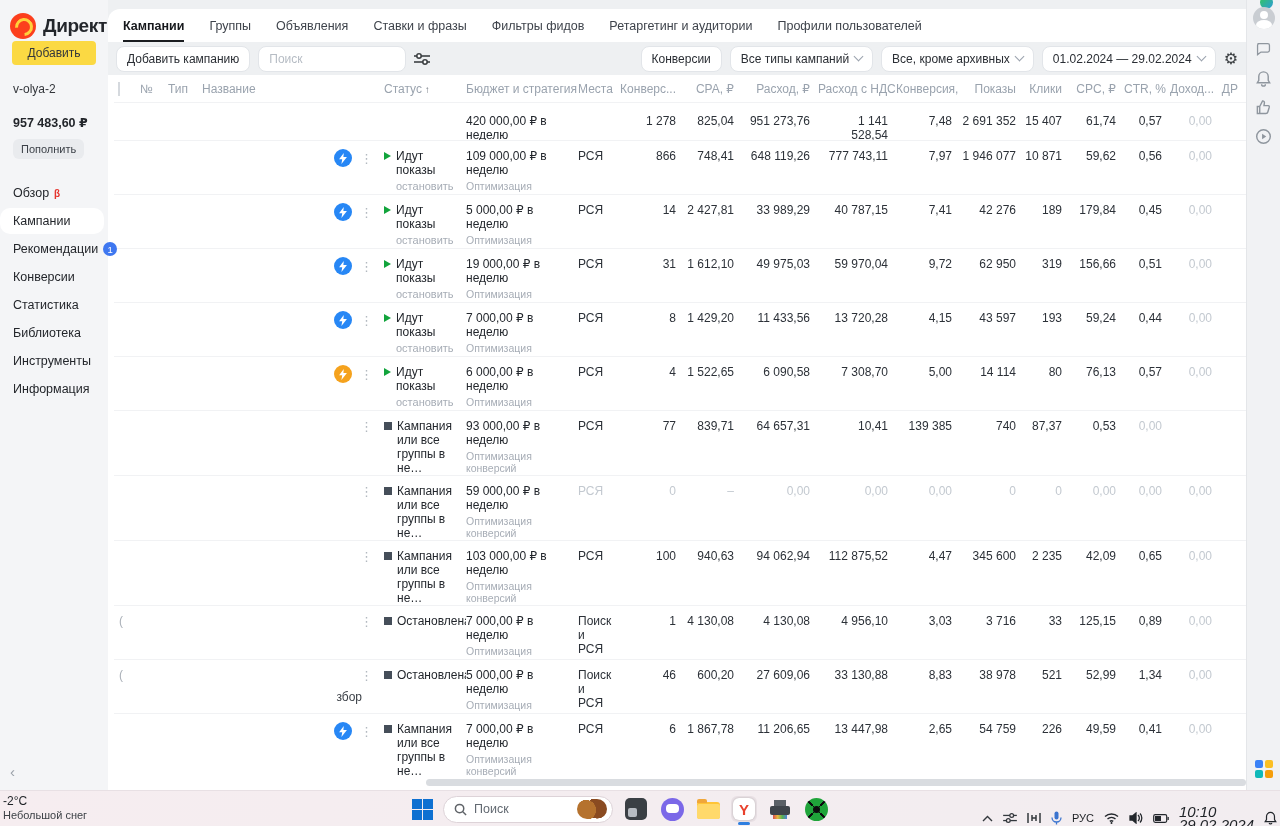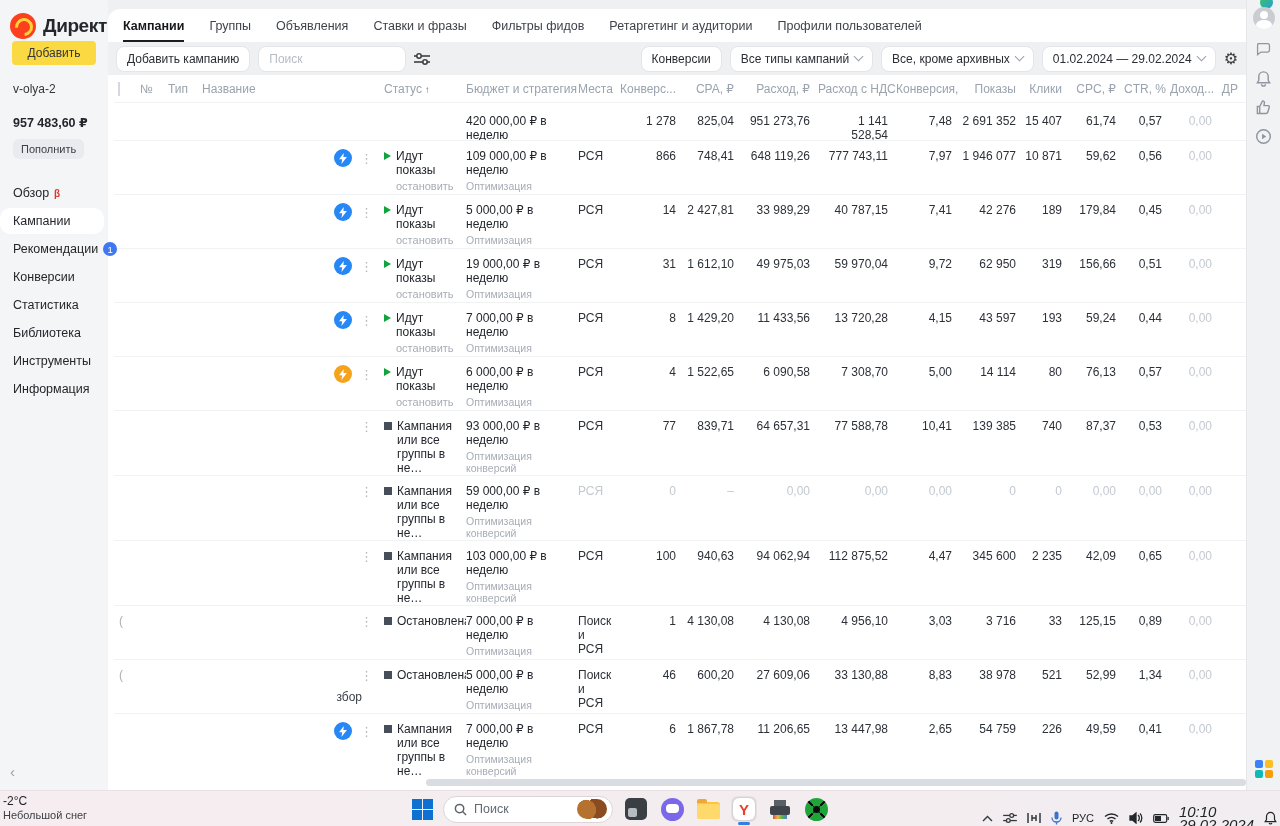--- a/index.html
+++ b/index.html
@@ -505,21 +505,20 @@
               </div>
             </div>
             <div class="c">
               <div class="budget-line1">93 000,00 ₽ в неделю</div>
               <div class="budget-line2">Оптимизация конверсий</div>
             </div>
             <div class="c">РСЯ</div>
             <div class="c right">77</div>
             <div class="c right">839,71</div>
             <div class="c right">64 657,31</div>
-            <div class="c right">77 588,78</div>
             <div class="c right">10,41</div>
             <div class="c right">139 385</div>
             <div class="c right">740</div>
             <div class="c right">87,37</div>
             <div class="c right">0,53</div>
             <div class="c right muted">0,00</div>
             <div class="c right"></div>
           </div>
           <div class="trow size-l">
             <div class="c"></div>

